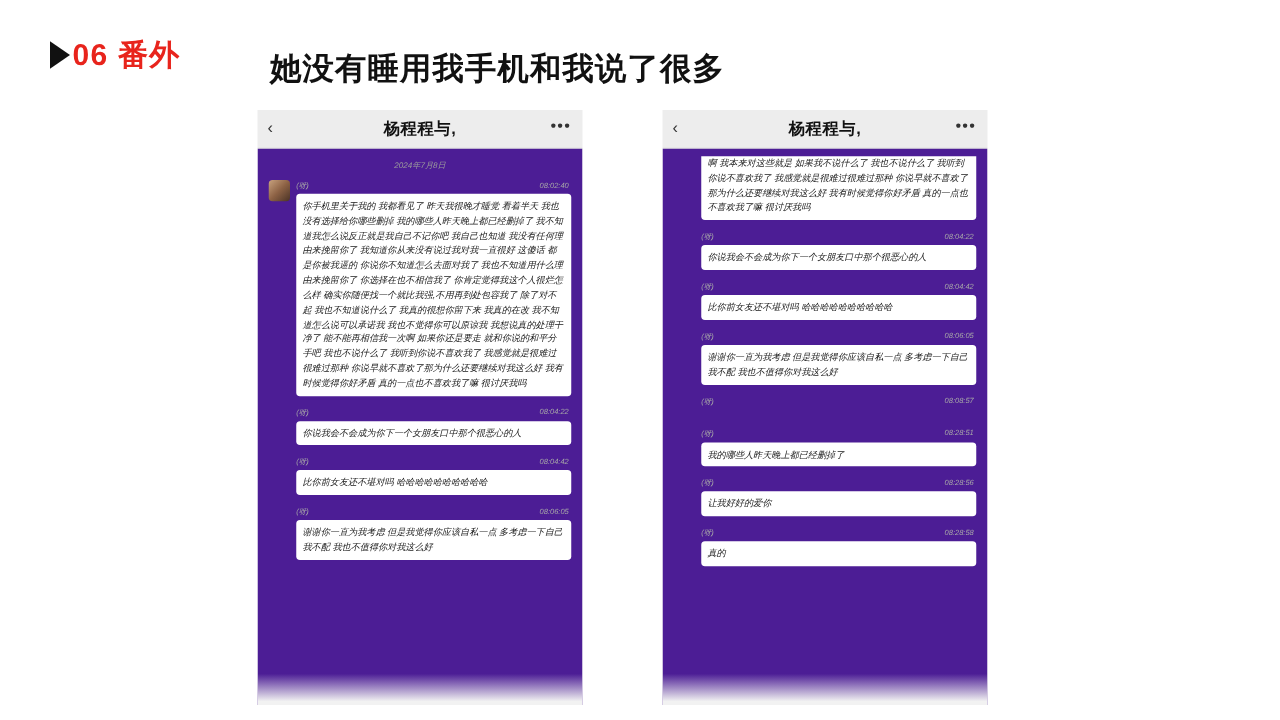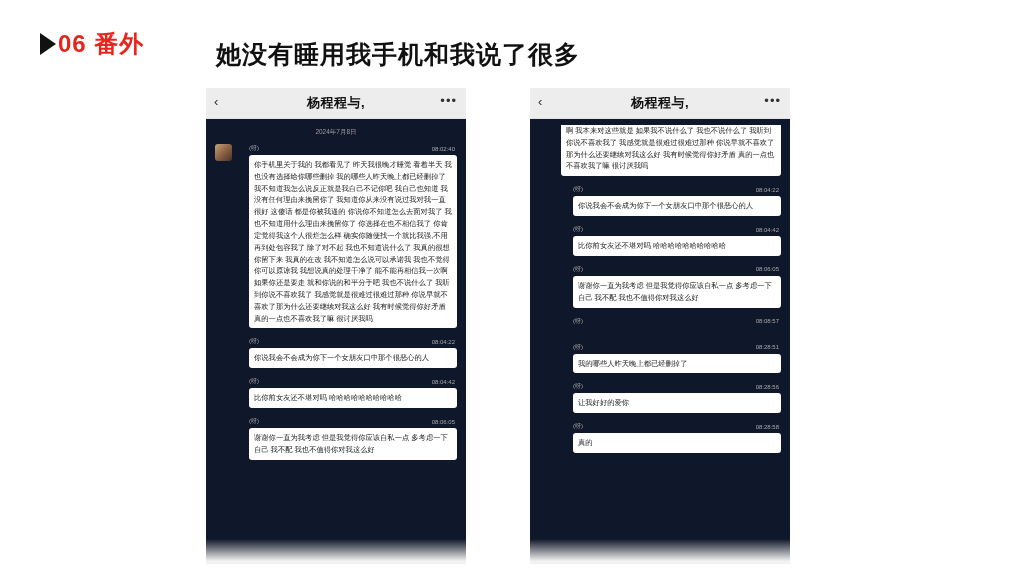--- a/index.html
+++ b/index.html
@@ -95,34 +95,35 @@
     color: #333;
     letter-spacing: 1px;
     line-height: 14px;
   }
 
   .chat-body {
     position: relative;
     height: 446px;
     padding: 6px 9px 0 9px;
     box-sizing: border-box;
-    background: #0f172a;
+    background: #4c1d95;
+    font-style: italic;
   }
 
   .date-divider {
     text-align: center;
     color: #9c9c9c;
     font-size: 6.5px;
     margin: 3px 0 7px 0;
   }
 
   .msg-row {
     display: flex;
     align-items: flex-start;
-    gap: 17px;
+    gap: 5px;
     margin-bottom: 9px;
   }
   .avatar {
     width: 17px;
     height: 17px;
     border-radius: 3px;
     flex: 0 0 17px;
     background: linear-gradient(135deg, #c8a27e 0%, #8d6245 50%, #4a3326 100%);
   }
   .avatar.spacer {

